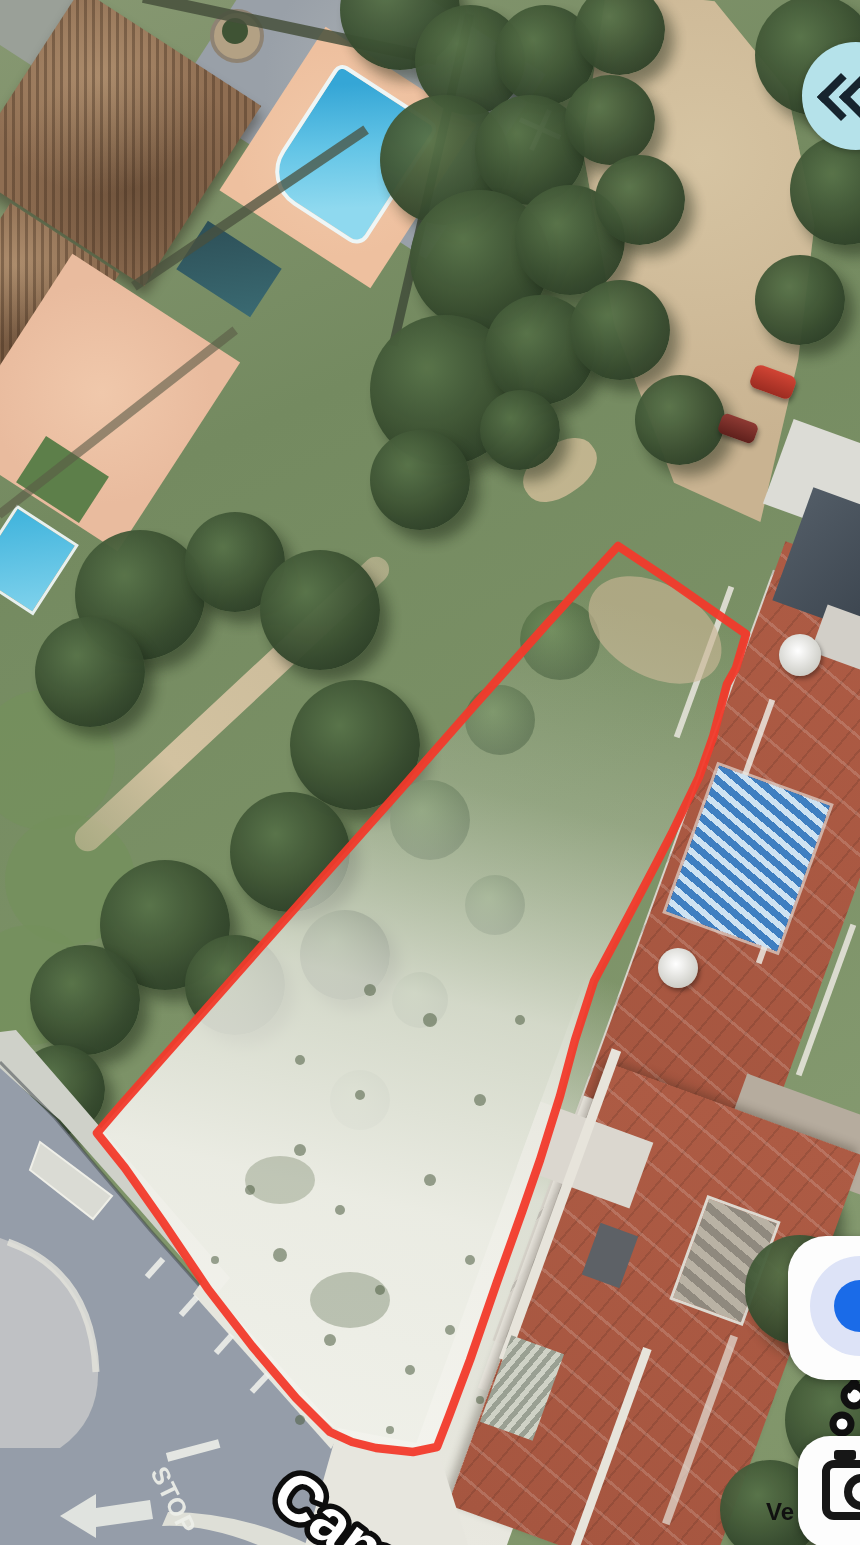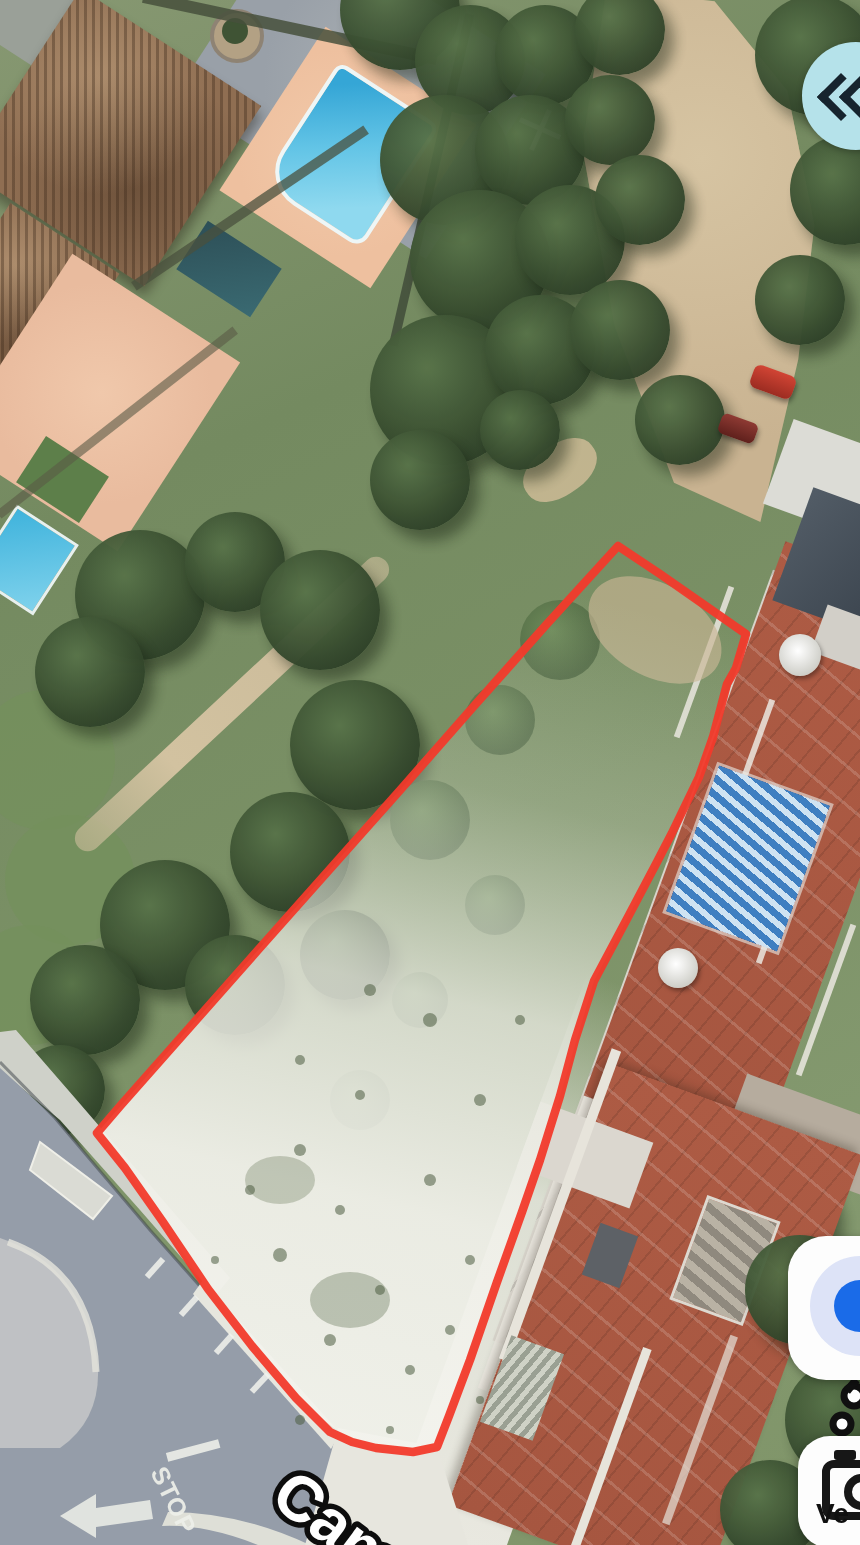--- a/index.html
+++ b/index.html
@@ -244,15 +244,15 @@
   <div class="btn" style="left:788px;top:1236px;width:136px;height:144px;border-radius:38px;">
     <span style="position:absolute;left:22px;top:20px;width:100px;height:100px;border-radius:50%;background:#dde3f7;"></span>
     <span style="position:absolute;left:46px;top:44px;width:52px;height:52px;border-radius:50%;background:#1a6be8;"></span>
   </div>
 
   <div class="btn" style="left:798px;top:1436px;width:124px;height:112px;border-radius:32px;">
     <span style="position:absolute;left:24px;top:24px;width:58px;height:44px;border:8px solid #171717;border-radius:12px;"></span>
     <span style="position:absolute;left:46px;top:38px;width:20px;height:20px;border:8px solid #171717;border-radius:50%;"></span>
     <span style="position:absolute;left:36px;top:14px;width:22px;height:10px;background:#171717;border-radius:3px;"></span>
   </div>
-  <div class="abs" style="left:816px;top:1498px;font-size:28px;font-weight:600;color:#101010;">Ve</div>
+  <div class="abs" style="left:766px;top:1498px;font-size:24px;font-weight:600;color:#101010;">Ve</div>
 
 </div>
 
 </body></html>

